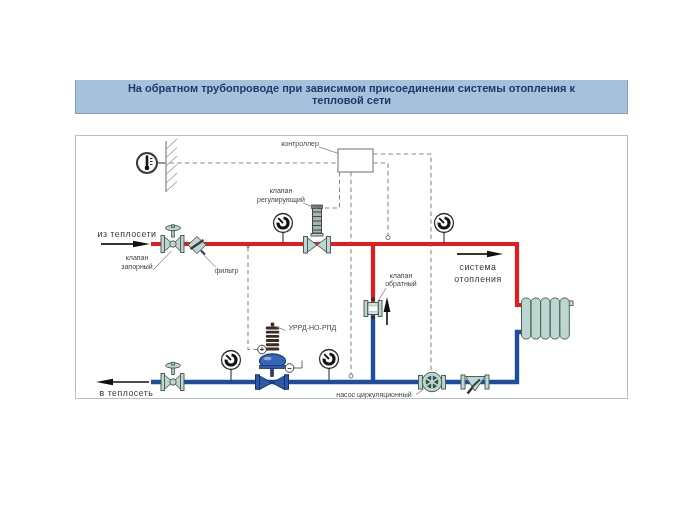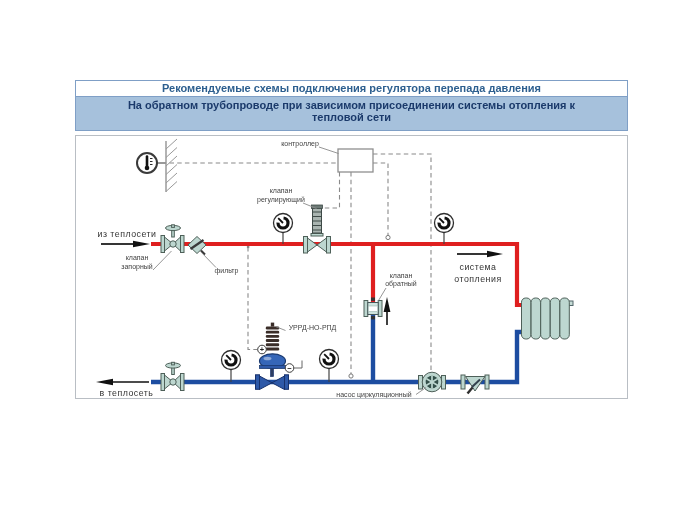--- a/index.html
+++ b/index.html
@@ -25,21 +25,20 @@
   .eq{fill:var(--equipment-fill,#bdd7d0);stroke:var(--equipment-stroke,#4e6059);stroke-width:1;}
   .reg{fill:var(--regulator-fill,#2e59a8);stroke:#17316b;stroke-width:1;}
   .blk{stroke:#111111;stroke-width:1.7;fill:none;}
   .head{fill:#111111;}
 </style>
 </head>
 <body>
 
 <div id="page">
   <div id="block">
-    <div class="titlebar">Рекомендуемые схемы подключения регулятора перепада давления</div>
     <div class="subtitlebar">На обратном трубопроводе при зависимом присоединении системы отопления к тепловой сети</div>
   </div>
 
   <div id="diagram">
   <svg width="551" height="262" viewBox="0 0 551 262" xmlns="http://www.w3.org/2000/svg">
 
     <g>
       <path class="dash" d="M93.5 27 H262"></path>
       <path class="dash" d="M263.5 36 V72 H247.5 V74"></path>
       <path class="dash" d="M275 36 V238"></path>

